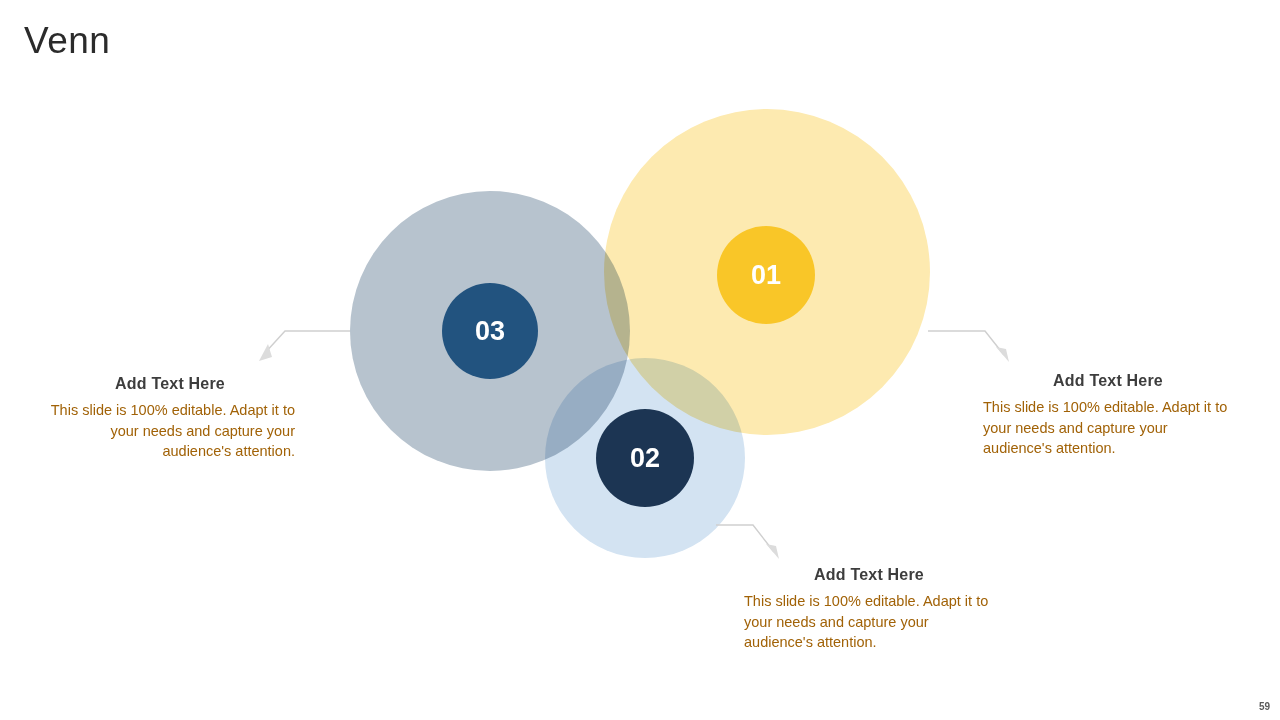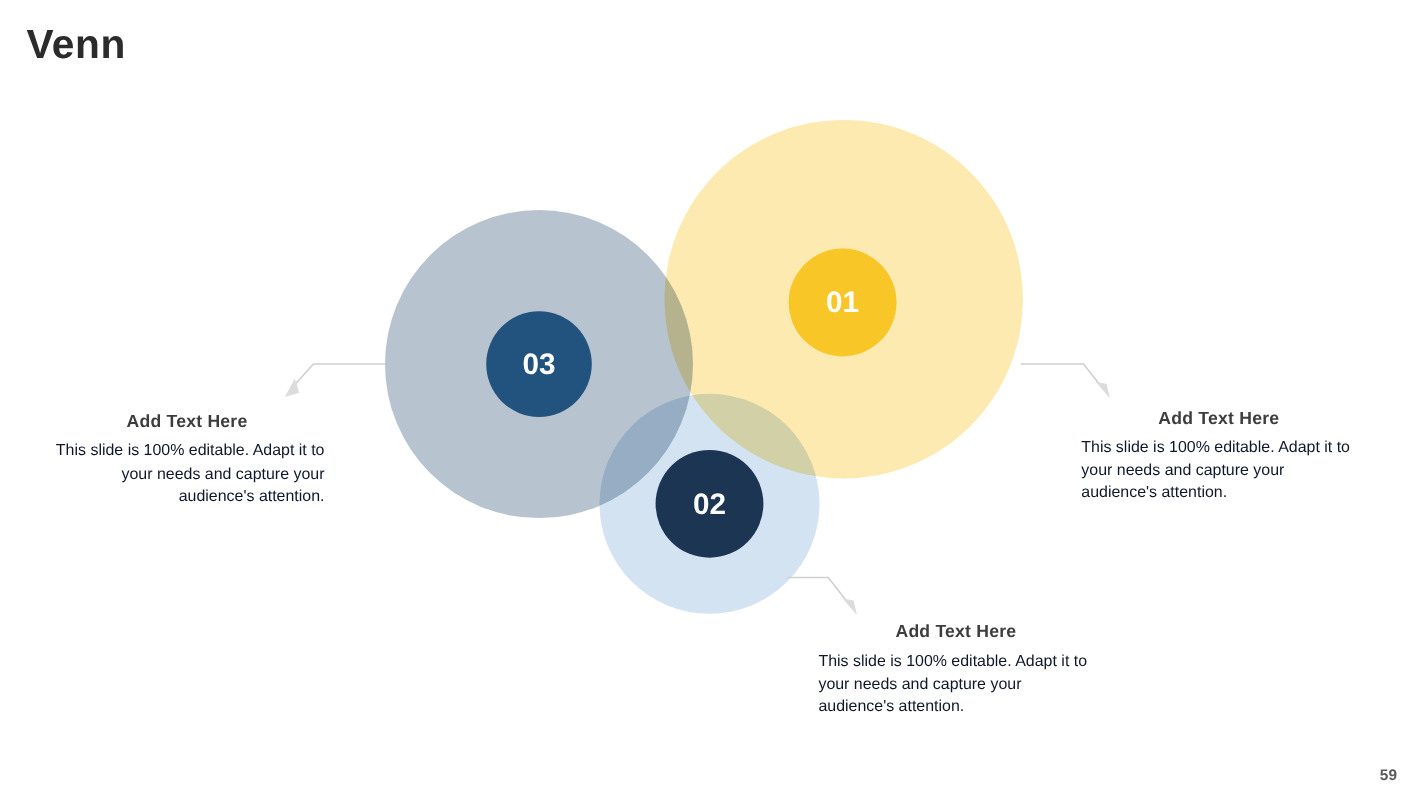--- a/index.html
+++ b/index.html
@@ -17,21 +17,21 @@
   .slide {
     position: absolute;
     inset: 0;
     background: #ffffff;
   }
   .slide-title {
     position: absolute;
     left: 24px;
     top: 22px;
     font-size: 37px;
-    font-weight: bold;
+    font-weight: normal;
     color: #2b2b2b;
     letter-spacing: 0.5px;
     line-height: 1;
   }
   #venn-svg {
     position: absolute;
     left: 0;
     top: 0;
     width: 1280px;
     height: 720px;
@@ -43,21 +43,21 @@
   .callout .heading {
     font-size: 16px;
     font-weight: bold;
     color: #3d3d3d;
     letter-spacing: 0.2px;
     margin-bottom: 7px;
     text-align: center;
   }
   .callout .body {
     font-size: 14.5px;
-    color: #0f172a;
+    color: #a16207;
     line-height: 1.42;
   }
   #callout-left {
     left: 45px;
     top: 375px;
     text-align: right;
   }
   #callout-right {
     left: 983px;
     top: 372px;
@@ -65,21 +65,21 @@
   }
   #callout-bottom {
     left: 744px;
     top: 566px;
     text-align: left;
   }
   .page-number {
     position: absolute;
     right: 10px;
     bottom: 8px;
-    font-size: 14px;
+    font-size: 10px;
     font-weight: bold;
     color: #5a5a5a;
     text-align: right;
   }
   .badge-label {
     font-family: "Liberation Sans", sans-serif;
     font-size: 27px;
     font-weight: bold;
     fill: #ffffff;
   }

